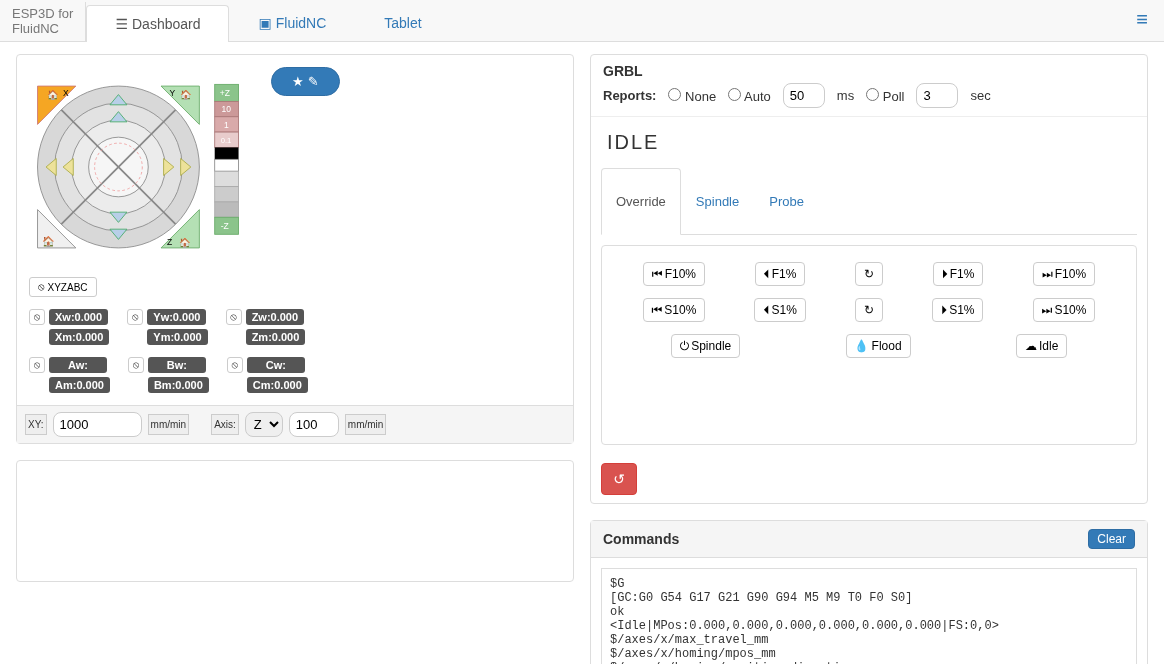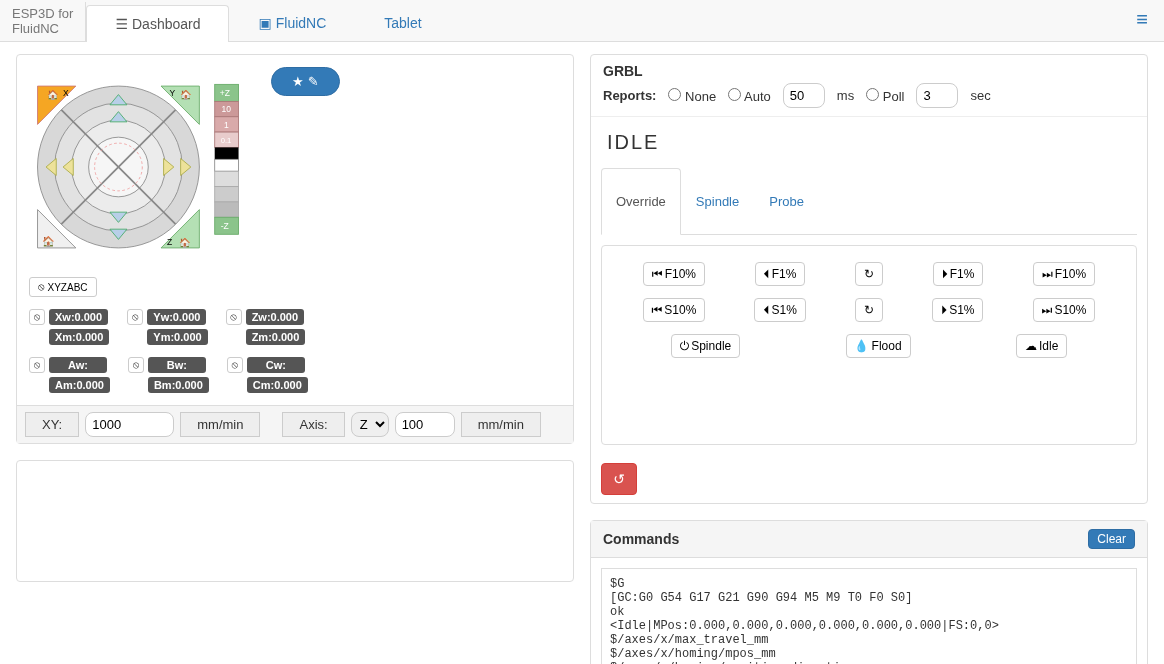--- a/index.html
+++ b/index.html
@@ -17,21 +17,21 @@
 .col-right { flex: 1 1 50%; }
 .panel { border: 1px solid #ddd; border-radius: 4px; background: #fff; }
 .panel-header { background: #f5f5f5; border-bottom: 1px solid #ddd; padding: 8px 12px; font-weight: bold; display: flex; align-items: center; gap: 8px; }
 .panel-body { padding: 12px; }
 .panel-footer { background: #f5f5f5; border-top: 1px solid #ddd; padding: 6px 8px; display: flex; align-items: center; gap: 6px; }
 .btn { display: inline-flex; align-items: center; gap: 4px; padding: 4px 10px; border: 1px solid #ccc; border-radius: 4px; background: #fff; font-size: 13px; cursor: pointer; }
 .btn-primary { background: #337ab7; color: #fff; border-color: #2e6da4; }
 .btn-sm { padding: 2px 8px; font-size: 12px; }
 .btn-pill { border-radius: 18px; padding: 6px 20px; }
 .input { border: 1px solid #ccc; padding: 4px 6px; font-size: 13px; border-radius: 8px; }
-.addon { background: #eee; border: 1px solid #ccc; padding: 4px 16px; font-size: 13px; display: flex; align-items: center; }
+.addon { background: #eee; border: 1px solid #ccc; padding: 4px 2px; font-size: 10px; display: flex; align-items: center; }
 .jog-area { display: flex; gap: 12px; align-items: flex-start; }
 .jog-svg { width: 230px; height: 200px; }
 .pos-grid { display: flex; flex-wrap: wrap; gap: 8px 18px; margin-top: 12px; }
 .pos-col { display: flex; flex-direction: column; gap: 4px; }
 .pos-row { display: flex; align-items: center; gap: 4px; }
 .zero-btn { width: 16px; height: 16px; border: 1px solid #ccc; border-radius: 3px; background: #fff; display: flex; align-items: center; justify-content: center; font-size: 10px; cursor: pointer; }
 .pos-badge { background: #555; color: #fff; font-size: 11px; font-weight: bold; padding: 2px 6px; border-radius: 3px; min-width: 58px; text-align: center; }
 .grbl-header { padding: 8px 12px; border-bottom: 1px solid #eee; }
 .grbl-reports { display: flex; align-items: center; gap: 12px; font-size: 13px; margin-top: 4px; }
 .grbl-reports input[type=text] { width: 42px; }
@@ -228,21 +228,21 @@
           </div>
         </div>
       </div>
       <div class="panel-footer">
         <span class="addon">XY:</span>
         <input class="input" style="width: 89px;" value="1000">
         <span class="addon">mm/min</span>
         <span style="width:10px"></span>
         <span class="addon">Axis:</span>
         <select class="input"><option>Z</option></select>
-        <input class="input" style="width: 60px;" value="100">
+        <input class="input" style="width: 50px;" value="100">
         <span class="addon">mm/min</span>
       </div>
     </div>
 
     <div class="panel">
       <div class="panel-body sd-body"></div>
     </div>
   </div>
 
   <div class="col col-right">

